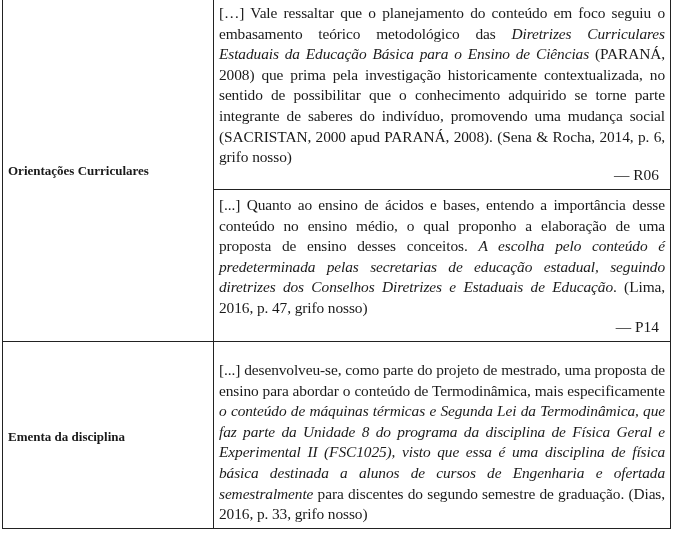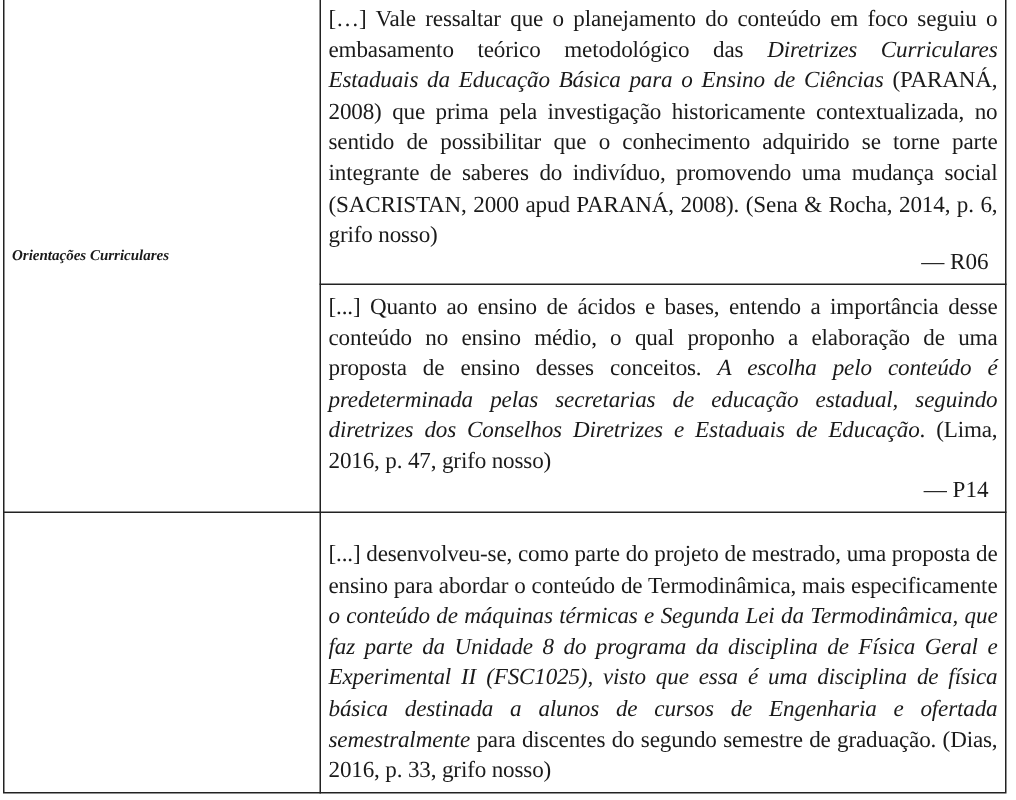--- a/index.html
+++ b/index.html
@@ -11,21 +11,21 @@
     color: #1a1a1a; font-size: 16px;
   }
   .table-frame {
     position: absolute; left: 0; top: 0; width: 669px; height: 531px;
     border: 1.5px solid #222; box-sizing: border-box;
   }
   .hline { position: absolute; height: 0; border-top: 1.5px solid #222; }
   .vline { position: absolute; width: 0; border-left: 1.5px solid #222; }
   .label {
     position: absolute; left: 6px; width: 200px;
-    font-weight: bold; font-size: 10px; line-height: 20px; font-style: italic;
+    font-weight: bold; font-size: 13px; line-height: 20px;
   }
   .quote {
     position: absolute; left: 217px; width: 446px;
     font-size: 15.4px; line-height: 20.6px;
     text-align: justify; text-align-last: left;
     letter-spacing: -0.1px;
   }
   .quote em { }
   .code {
     position: absolute; right: 14px; font-size: 15.4px; line-height: 20px;
@@ -49,18 +49,19 @@
   <div class="quote" style="top:5px;">
     <span>[…] Vale ressaltar que o planejamento do conteúdo em foco seguiu o embasamento teórico metodológico das </span><em>Diretrizes Curriculares Estaduais da Educação Básica para o Ensino de Ciências</em><span> (PARANÁ, 2008) que prima pela investigação historicamente contextualizada, no sentido de possibilitar que o conhecimento adquirido se torne parte integrante de saberes do indivíduo, promovendo uma mudança social (SACRISTAN, 2000 apud PARANÁ, 2008). (Sena &amp; Rocha, 2014, p. 6, grifo nosso)</span>
   </div>
   <div class="code" style="top:167px;">— R06</div>
 
   <div class="quote" style="top:197px;">
     <span>[...] Quanto ao ensino de ácidos e bases, entendo a importância desse conteúdo no ensino médio, o qual proponho a elaboração de uma proposta de ensino desses conceitos. </span><em>A escolha pelo conteúdo é predeterminada pelas secretarias de educação estadual, seguindo diretrizes dos Conselhos Diretrizes e Estaduais de Educação</em><span>. (Lima, 2016, p. 47, grifo nosso)</span>
   </div>
   <div class="code" style="top:319px;">— P14</div>
 
+  <div class="label" style="top:429px;">Ementa da disciplina</div>
 
   <div class="quote" style="top:362px;">
     <span>[...] desenvolveu-se, como parte do projeto de mestrado, uma proposta de ensino para abordar o conteúdo de Termodinâmica, mais especificamente </span><em>o conteúdo de máquinas térmicas e Segunda Lei da Termodinâmica, que faz parte da Unidade 8 do programa da disciplina de Física Geral e Experimental II (FSC1025), visto que essa é uma disciplina de física básica destinada a alunos de cursos de Engenharia e ofertada semestralmente</em><span> para discentes do segundo semestre de graduação. (Dias, 2016, p. 33, grifo nosso)</span>
   </div>
   <div class="code" style="top:507px;margin-top:48px;">— P13</div>
 </div>
 
 </body></html>

